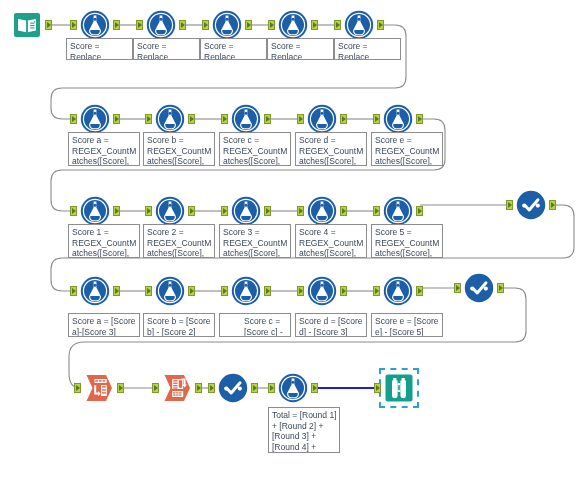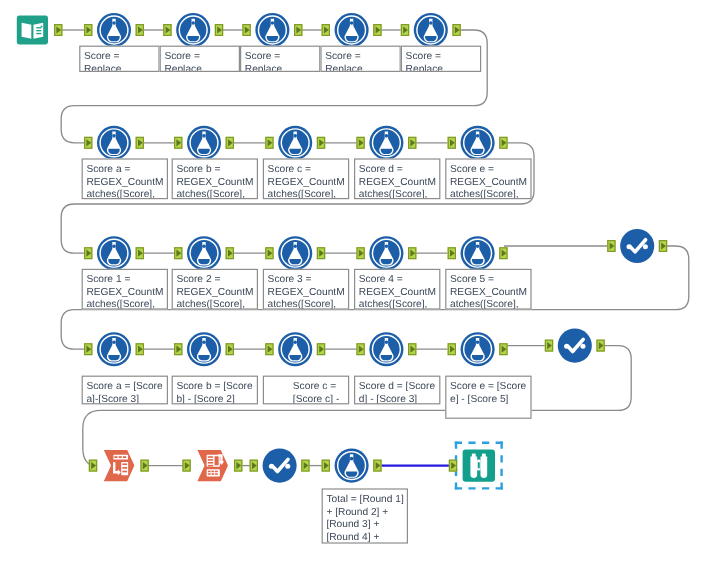--- a/index.html
+++ b/index.html
@@ -455,17 +455,17 @@
       <div class="annot" style="left: 371px; top: 132px; width: 72px; height: 34px;">Score e = REGEX_CountMatches([Score], 'e')</div>
       <div class="annot" style="left: 68px; top: 224px; width: 72px; height: 34px;">Score 1 = REGEX_CountMatches([Score], '1')</div>
       <div class="annot" style="left: 143px; top: 224px; width: 72px; height: 34px;">Score 2 = REGEX_CountMatches([Score], '2')</div>
       <div class="annot" style="left: 219px; top: 224px; width: 72px; height: 34px;">Score 3 = REGEX_CountMatches([Score], '3')</div>
       <div class="annot" style="left: 295px; top: 224px; width: 72px; height: 34px;">Score 4 = REGEX_CountMatches([Score], '4')</div>
       <div class="annot" style="left: 371px; top: 224px; width: 72px; height: 34px;">Score 5 = REGEX_CountMatches([Score], '5')</div>
       <div class="annot" style="left: 68px; top: 313px; width: 72px; height: 24px;">Score a = [Score a]-[Score 3]</div>
       <div class="annot" style="left: 143px; top: 313px; width: 72px; height: 24px;">Score b = [Score b] - [Score 2]</div>
       <div class="annot" style="left: 219px; top: 313px; width: 72px; height: 24px; padding-left: 24px;">Score c = [Score c] - [Score 3]</div>
       <div class="annot" style="left: 295px; top: 313px; width: 72px; height: 24px;">Score d = [Score d] - [Score 3]</div>
-      <div class="annot" style="left: 371px; top: 313px; width: 72px; height: 36px;">Score e = [Score e] - [Score 5]</div>
+      <div class="annot" style="left: 371px; top: 313px; width: 72px; height: 24px;">Score e = [Score e] - [Score 5]</div>
       <div class="annot" style="left: 268px; top: 407px; width: 72px; height: 46px;">Total = [Round 1] + [Round 2] + [Round 3] + [Round 4] + [Round 5]</div>
     </div>
 
 </div>
 
 </body></html>

